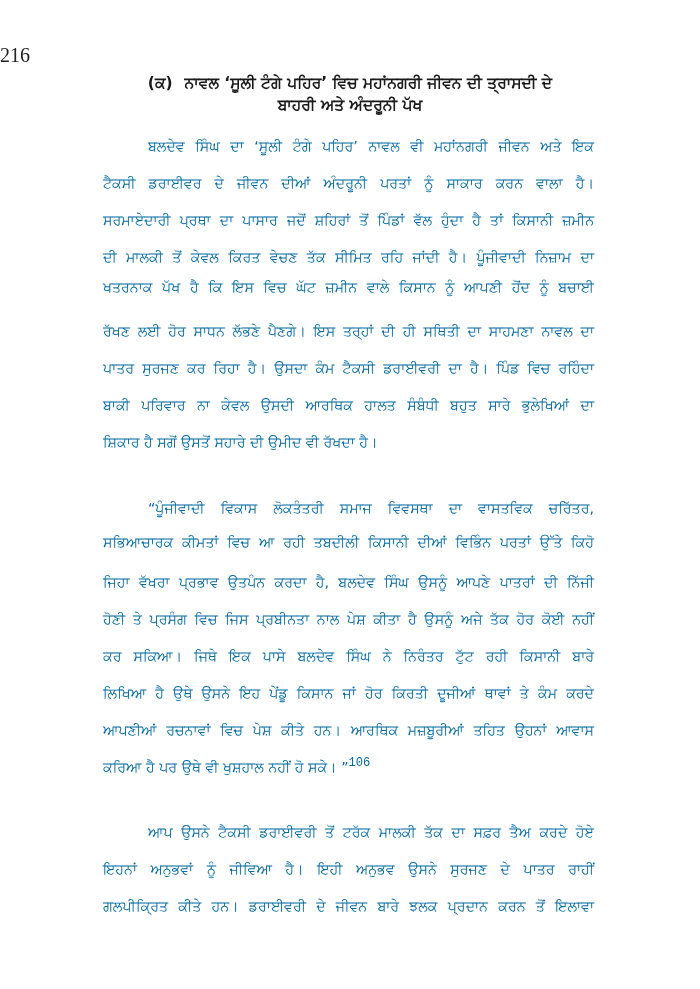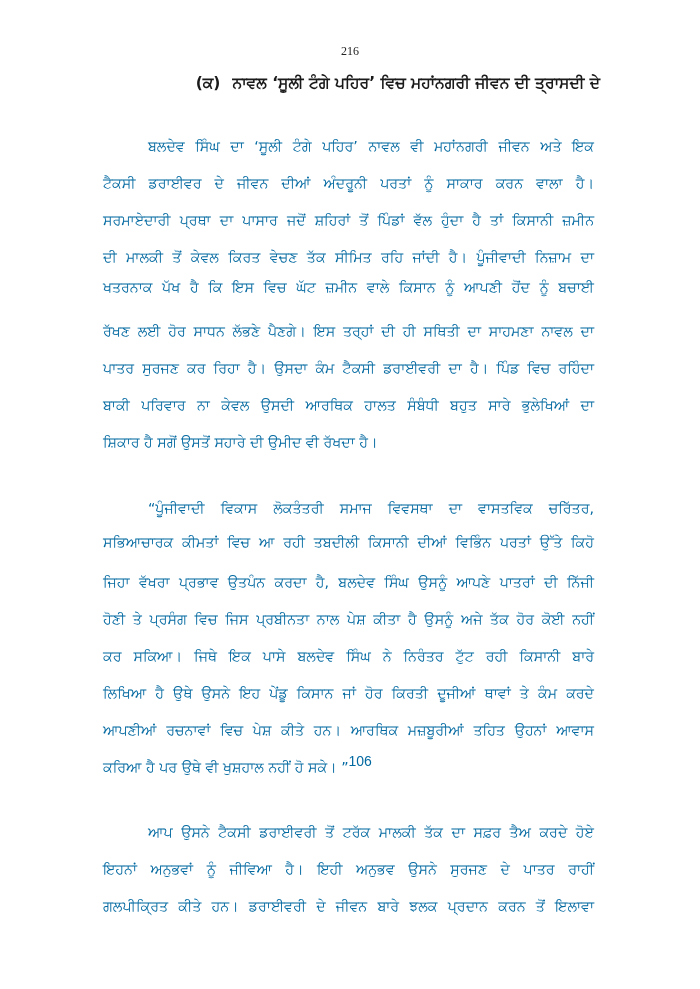--- a/index.html
+++ b/index.html
@@ -13,31 +13,30 @@
       position: relative;
       overflow: hidden;
       color: #1a1a1a;
       font-family: "DejaVu Sans", "Liberation Sans", sans-serif;
     }
     .page-number {
       position: absolute;
       top: 44px;
       left: 0;
       width: 700px;
-      text-align: center;
       font-family: "Liberation Serif", "DejaVu Serif", serif;
-      font-size: 12px;
+      font-size: 20px;
       color: #222;
     }
     .heading {
       position: absolute;
       top: 72px;
       left: 100px;
       width: 500px;
-      text-align: right;
+      text-align: center;
       font-size: 15.5px;
       font-weight: bold;
       line-height: 22px;
       color: #1a1a1a;
     }
     .heading .marker {
       margin-right: 12px;
     }
     .line {
       position: absolute;
@@ -51,37 +50,38 @@
       color: #0369a1;
     }
     .line.indent {
       left: 148px;
       width: 446px;
     }
     .line.last {
       text-align-last: left;
     }
     .footnote-ref {
-      font-family: Liberation Sans, sans-serif;
-      font-size: 14px;
+      font-family: Liberation Mono, monospace;
+      font-size: 12px;
       vertical-align: super;
       line-height: 0;
     }
   </style>
 </head>
 <body>
 
 <div>
 
   <div class="page-number">216</div>
 
   <div class="heading">
     <div>
       <span class="marker">(ਕ)</span><span>ਨਾਵਲ ‘ਸੂਲੀ ਟੰਗੇ ਪਹਿਰ’ ਵਿਚ ਮਹਾਂਨਗਰੀ ਜੀਵਨ ਦੀ ਤ੍ਰਾਸਦੀ ਦੇ</span>
     </div>
+    <div>ਬਾਹਰੀ ਅਤੇ ਅੰਦਰੂਨੀ ਪੱਖ</div>
   </div>
 
   <div>
     <div class="line indent" style="top:136px">ਬਲਦੇਵ ਸਿੰਘ ਦਾ ‘ਸੂਲੀ ਟੰਗੇ ਪਹਿਰ’ ਨਾਵਲ ਵੀ ਮਹਾਂਨਗਰੀ ਜੀਵਨ ਅਤੇ ਇਕ</div>
     <div class="line" style="top:173px">ਟੈਕਸੀ ਡਰਾਈਵਰ ਦੇ ਜੀਵਨ ਦੀਆਂ ਅੰਦਰੂਨੀ ਪਰਤਾਂ ਨੂੰ ਸਾਕਾਰ ਕਰਨ ਵਾਲਾ ਹੈ।</div>
     <div class="line" style="top:210px">ਸਰਮਾਏਦਾਰੀ ਪ੍ਰਥਾ ਦਾ ਪਾਸਾਰ ਜਦੋਂ ਸ਼ਹਿਰਾਂ ਤੋਂ ਪਿੰਡਾਂ ਵੱਲ ਹੁੰਦਾ ਹੈ ਤਾਂ ਕਿਸਾਨੀ ਜ਼ਮੀਨ</div>
     <div class="line" style="top:247px">ਦੀ ਮਾਲਕੀ ਤੋਂ ਕੇਵਲ ਕਿਰਤ ਵੇਚਣ ਤੱਕ ਸੀਮਿਤ ਰਹਿ ਜਾਂਦੀ ਹੈ। ਪੂੰਜੀਵਾਦੀ ਨਿਜ਼ਾਮ ਦਾ</div>
     <div class="line" style="top:277px">ਖਤਰਨਾਕ ਪੱਖ ਹੈ ਕਿ ਇਸ ਵਿਚ ਘੱਟ ਜ਼ਮੀਨ ਵਾਲੇ ਕਿਸਾਨ ਨੂੰ ਆਪਣੀ ਹੋਂਦ ਨੂੰ ਬਚਾਈ</div>
     <div class="line" style="top:321px">ਰੱਖਣ ਲਈ ਹੋਰ ਸਾਧਨ ਲੱਭਣੇ ਪੈਣਗੇ। ਇਸ ਤਰ੍ਹਾਂ ਦੀ ਹੀ ਸਥਿਤੀ ਦਾ ਸਾਹਮਣਾ ਨਾਵਲ ਦਾ</div>
     <div class="line" style="top:358px">ਪਾਤਰ ਸੁਰਜਣ ਕਰ ਰਿਹਾ ਹੈ। ਉਸਦਾ ਕੰਮ ਟੈਕਸੀ ਡਰਾਈਵਰੀ ਦਾ ਹੈ। ਪਿੰਡ ਵਿਚ ਰਹਿੰਦਾ</div>

